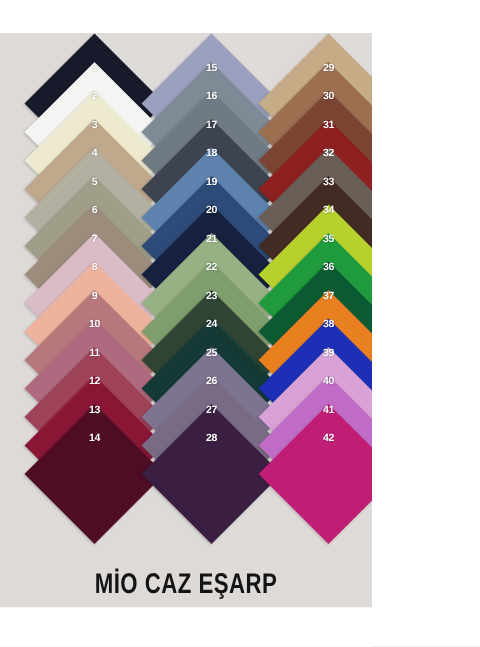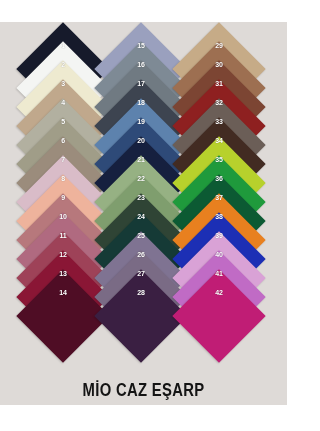--- a/index.html
+++ b/index.html
@@ -5,21 +5,21 @@
 <style>
   html,body{margin:0;padding:0;}
   body{
     width:287px;height:431px;
     background:#ffffff;
     font-family:"Liberation Sans",sans-serif;
     overflow:hidden;
   }
   #poster{
     position:relative;
-    width:287px;height:431px;
+    width:248px;height:431px;
     background:#ffffff;
     overflow:hidden;
   }
   .bg-panel{
     position:absolute;
     left:0;right:0;
     top:22px;bottom:26px;
     background:#dedad7;
   }
   .band{

